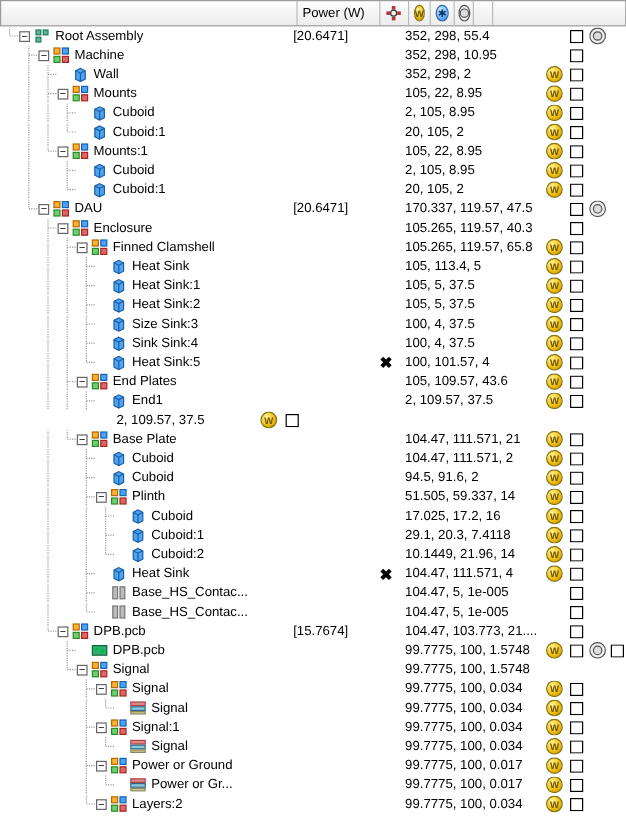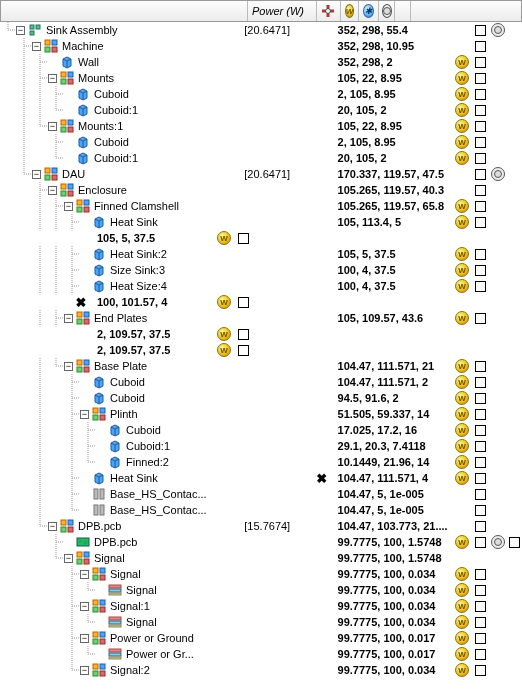--- a/index.html
+++ b/index.html
@@ -11,21 +11,20 @@
     color: #000;
     width: 522px;
     overflow: hidden;
   }
   .header {
     display: flex;
     border: 1px solid #999;
     background: linear-gradient(#fdfdfd, #ececec);
     height: 22px;
     align-items: stretch;
-    font-style: italic;
   }
   .header .col {
     border-right: 1px solid #bbb;
     display: flex;
     align-items: center;
     padding: 0 4px;
     white-space: nowrap;
     overflow: hidden;
   }
   .col-name { width: 247px; }
@@ -41,21 +40,21 @@
   .row {
     display: flex;
     height: 16px;
     align-items: center;
     white-space: nowrap;
   }
   .row > div { overflow: hidden; white-space: nowrap; }
   .c-name { width: 247px; display: flex; align-items: center; }
   .c-power { width: 69px; padding-left: 2px; }
   .c-bug { width: 24px; display:flex; justify-content:center; }
-  .c-size { width: 122px; padding-left: 4px; font-weight: bold; }
+  .c-size { width: 122px; padding-left: 4px; }
   .c-w { width: 18px; display:flex; justify-content:center; }
   .c-cb1 { width: 20px; display:flex; justify-content:center; }
   .c-s { width: 16px; display:flex; justify-content:center; }
   .c-cb2 { width: 16px; display:flex; justify-content:center; }
 
   
   .tree-lines {
     position: relative;
     flex: 0 0 auto;
     display: inline-block;
@@ -162,21 +161,21 @@
           </svg>
         </span>
         <span class="expander">−</span>
         <span class="icon">
           <svg width="16" height="16">
             <rect x="3" y="3" width="4" height="4" fill="#5b8" stroke="#276"></rect>
             <rect x="9" y="3" width="4" height="4" fill="#5b8" stroke="#276"></rect>
             <rect x="3" y="9" width="4" height="4" fill="#5b8" stroke="#276"></rect>
           </svg>
         </span>
-        <span class="label">Sink Assembly</span>
+        <span class="label">Root Assembly</span>
       </div>
       <div class="c-power">[20.6471]</div>
       <div class="c-bug"></div>
       <div class="c-size">352, 298, 55.4</div>
       <div class="c-w"></div>
       <div class="c-cb1">
         <span class="checkbox"></span>
       </div>
       <div class="c-s">
         <span class="target-badge"></span>
@@ -551,20 +550,39 @@
       <div class="c-w">
         <span class="w-badge">W</span>
       </div>
       <div class="c-cb1">
         <span class="checkbox"></span>
       </div>
       <div class="c-s"></div>
       <div class="c-cb2"></div>
     </div>
     <div class="row">
+      <div class="c-name">
+        <span class="tree-lines">
+          <svg width="80" height="16">
+            <line x1="40" x2="40" y1="0" y2="16" stroke="#999" stroke-dasharray="1 1"></line>
+            <line x1="56" x2="56" y1="0" y2="16" stroke="#999" stroke-dasharray="1 1"></line>
+            <line x1="72" x2="72" y1="0" y2="16" stroke="#999" stroke-dasharray="1 1"></line>
+            <line x1="72" x2="80" y1="8" y2="8" stroke="#999" stroke-dasharray="1 1"></line>
+          </svg>
+        </span>
+        <span style="display: inline-block; width: 11px;"></span>
+        <span class="icon">
+          <svg width="16" height="16">
+            <polygon points="4,5 8,3 12,5 12,12 8,14 4,12" fill="#4fa3ef" stroke="#1a5fa8"></polygon>
+            <polyline points="4,5 8,7 12,5" fill="none" stroke="#1a5fa8"></polyline>
+            <line x1="8" y1="7" x2="8" y2="14" stroke="#1a5fa8"></line>
+          </svg>
+        </span>
+        <span class="label">Heat Sink:1</span>
+      </div>
       <div class="c-power"></div>
       <div class="c-bug"></div>
       <div class="c-size">105, 5, 37.5</div>
       <div class="c-w">
         <span class="w-badge">W</span>
       </div>
       <div class="c-cb1">
         <span class="checkbox"></span>
       </div>
       <div class="c-s"></div>
@@ -645,35 +663,54 @@
           </svg>
         </span>
         <span style="display: inline-block; width: 11px;"></span>
         <span class="icon">
           <svg width="16" height="16">
             <polygon points="4,5 8,3 12,5 12,12 8,14 4,12" fill="#4fa3ef" stroke="#1a5fa8"></polygon>
             <polyline points="4,5 8,7 12,5" fill="none" stroke="#1a5fa8"></polyline>
             <line x1="8" y1="7" x2="8" y2="14" stroke="#1a5fa8"></line>
           </svg>
         </span>
-        <span class="label">Heat Size:4</span>
+        <span class="label">Sink Sink:4</span>
       </div>
       <div class="c-power"></div>
       <div class="c-bug"></div>
       <div class="c-size">100, 4, 37.5</div>
       <div class="c-w">
         <span class="w-badge">W</span>
       </div>
       <div class="c-cb1">
         <span class="checkbox"></span>
       </div>
       <div class="c-s"></div>
       <div class="c-cb2"></div>
     </div>
     <div class="row">
+      <div class="c-name">
+        <span class="tree-lines">
+          <svg width="80" height="16">
+            <line x1="40" x2="40" y1="0" y2="16" stroke="#999" stroke-dasharray="1 1"></line>
+            <line x1="56" x2="56" y1="0" y2="16" stroke="#999" stroke-dasharray="1 1"></line>
+            <line x1="72" x2="72" y1="0" y2="8" stroke="#999" stroke-dasharray="1 1"></line>
+            <line x1="72" x2="80" y1="8" y2="8" stroke="#999" stroke-dasharray="1 1"></line>
+          </svg>
+        </span>
+        <span style="display: inline-block; width: 11px;"></span>
+        <span class="icon">
+          <svg width="16" height="16">
+            <polygon points="4,5 8,3 12,5 12,12 8,14 4,12" fill="#4fa3ef" stroke="#1a5fa8"></polygon>
+            <polyline points="4,5 8,7 12,5" fill="none" stroke="#1a5fa8"></polyline>
+            <line x1="8" y1="7" x2="8" y2="14" stroke="#1a5fa8"></line>
+          </svg>
+        </span>
+        <span class="label">Heat Sink:5</span>
+      </div>
       <div class="c-power"></div>
       <div class="c-bug">
         <span style="font-weight: bold; font-size: 13px;">✖</span>
       </div>
       <div class="c-size">100, 101.57, 4</div>
       <div class="c-w">
         <span class="w-badge">W</span>
       </div>
       <div class="c-cb1">
         <span class="checkbox"></span>
@@ -707,20 +744,39 @@
       <div class="c-w">
         <span class="w-badge">W</span>
       </div>
       <div class="c-cb1">
         <span class="checkbox"></span>
       </div>
       <div class="c-s"></div>
       <div class="c-cb2"></div>
     </div>
     <div class="row">
+      <div class="c-name">
+        <span class="tree-lines">
+          <svg width="80" height="16">
+            <line x1="40" x2="40" y1="0" y2="16" stroke="#999" stroke-dasharray="1 1"></line>
+            <line x1="56" x2="56" y1="0" y2="16" stroke="#999" stroke-dasharray="1 1"></line>
+            <line x1="72" x2="72" y1="0" y2="16" stroke="#999" stroke-dasharray="1 1"></line>
+            <line x1="72" x2="80" y1="8" y2="8" stroke="#999" stroke-dasharray="1 1"></line>
+          </svg>
+        </span>
+        <span style="display: inline-block; width: 11px;"></span>
+        <span class="icon">
+          <svg width="16" height="16">
+            <polygon points="4,5 8,3 12,5 12,12 8,14 4,12" fill="#4fa3ef" stroke="#1a5fa8"></polygon>
+            <polyline points="4,5 8,7 12,5" fill="none" stroke="#1a5fa8"></polyline>
+            <line x1="8" y1="7" x2="8" y2="14" stroke="#1a5fa8"></line>
+          </svg>
+        </span>
+        <span class="label">End1</span>
+      </div>
       <div class="c-power"></div>
       <div class="c-bug"></div>
       <div class="c-size">2, 109.57, 37.5</div>
       <div class="c-w">
         <span class="w-badge">W</span>
       </div>
       <div class="c-cb1">
         <span class="checkbox"></span>
       </div>
       <div class="c-s"></div>
@@ -940,21 +996,21 @@
           </svg>
         </span>
         <span style="display: inline-block; width: 11px;"></span>
         <span class="icon">
           <svg width="16" height="16">
             <polygon points="4,5 8,3 12,5 12,12 8,14 4,12" fill="#4fa3ef" stroke="#1a5fa8"></polygon>
             <polyline points="4,5 8,7 12,5" fill="none" stroke="#1a5fa8"></polyline>
             <line x1="8" y1="7" x2="8" y2="14" stroke="#1a5fa8"></line>
           </svg>
         </span>
-        <span class="label">Finned:2</span>
+        <span class="label">Cuboid:2</span>
       </div>
       <div class="c-power"></div>
       <div class="c-bug"></div>
       <div class="c-size">10.1449, 21.96, 14</div>
       <div class="c-w">
         <span class="w-badge">W</span>
       </div>
       <div class="c-cb1">
         <span class="checkbox"></span>
       </div>
@@ -1336,21 +1392,21 @@
         </span>
         <span class="expander">−</span>
         <span class="icon">
           <svg width="16" height="16">
             <rect x="2" y="2" width="5" height="5" fill="#ffb030" stroke="#b36b00"></rect>
             <rect x="9" y="2" width="5" height="5" fill="#4aa3ff" stroke="#1560b0"></rect>
             <rect x="2" y="9" width="5" height="5" fill="#6cd06c" stroke="#2a8a2a"></rect>
             <rect x="9" y="9" width="5" height="5" fill="#d66" stroke="#a22"></rect>
           </svg>
         </span>
-        <span class="label">Signal:2</span>
+        <span class="label">Layers:2</span>
       </div>
       <div class="c-power"></div>
       <div class="c-bug"></div>
       <div class="c-size">99.7775, 100, 0.034</div>
       <div class="c-w">
         <span class="w-badge">W</span>
       </div>
       <div class="c-cb1">
         <span class="checkbox"></span>
       </div>

